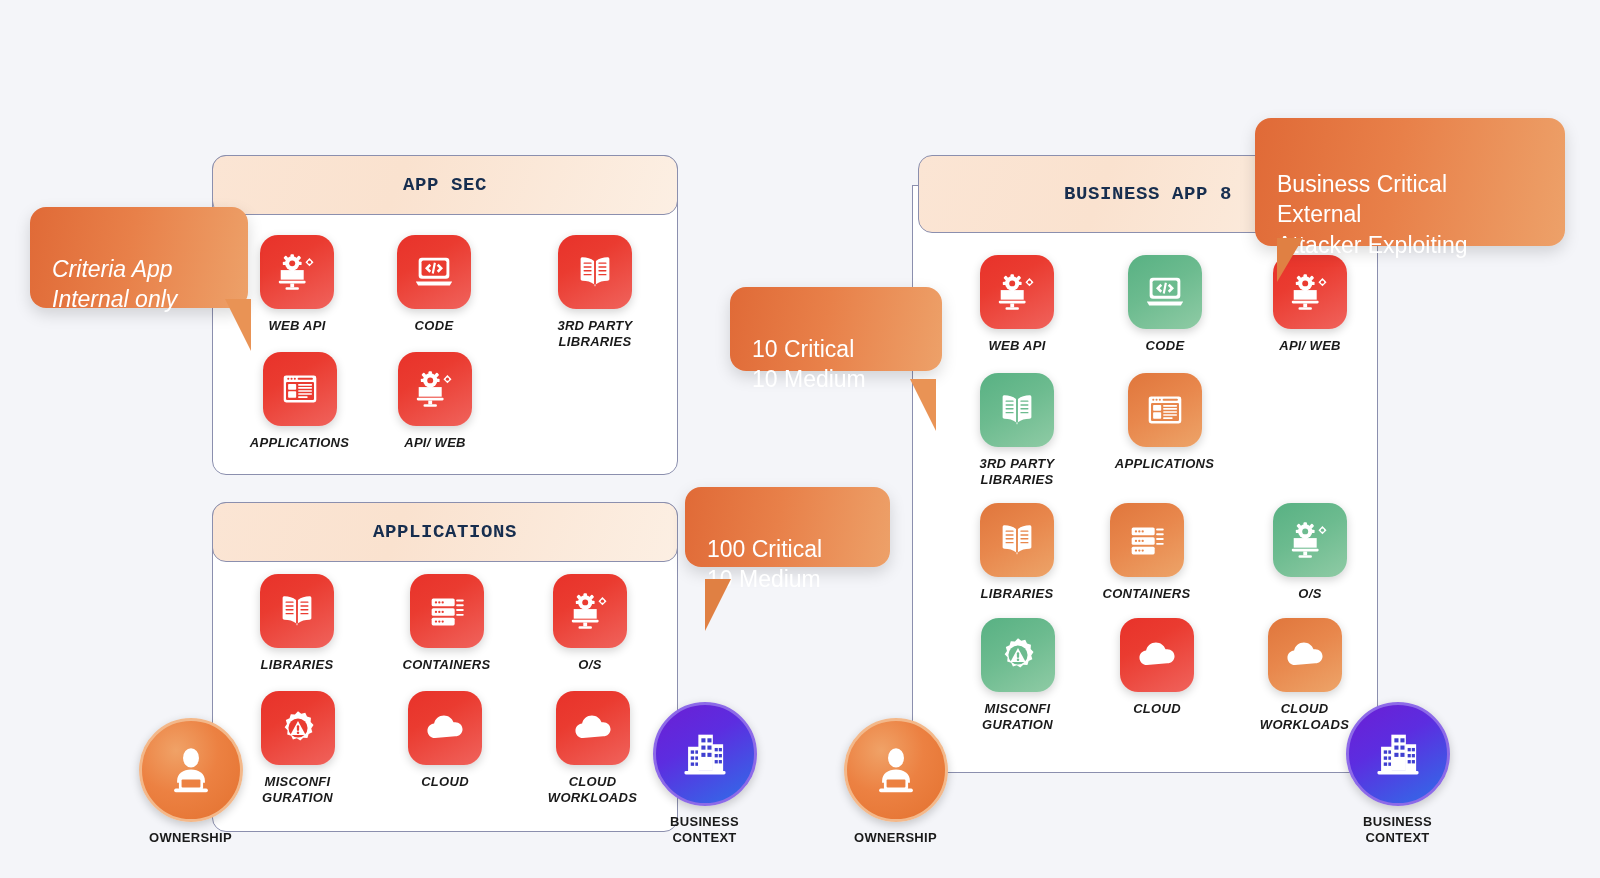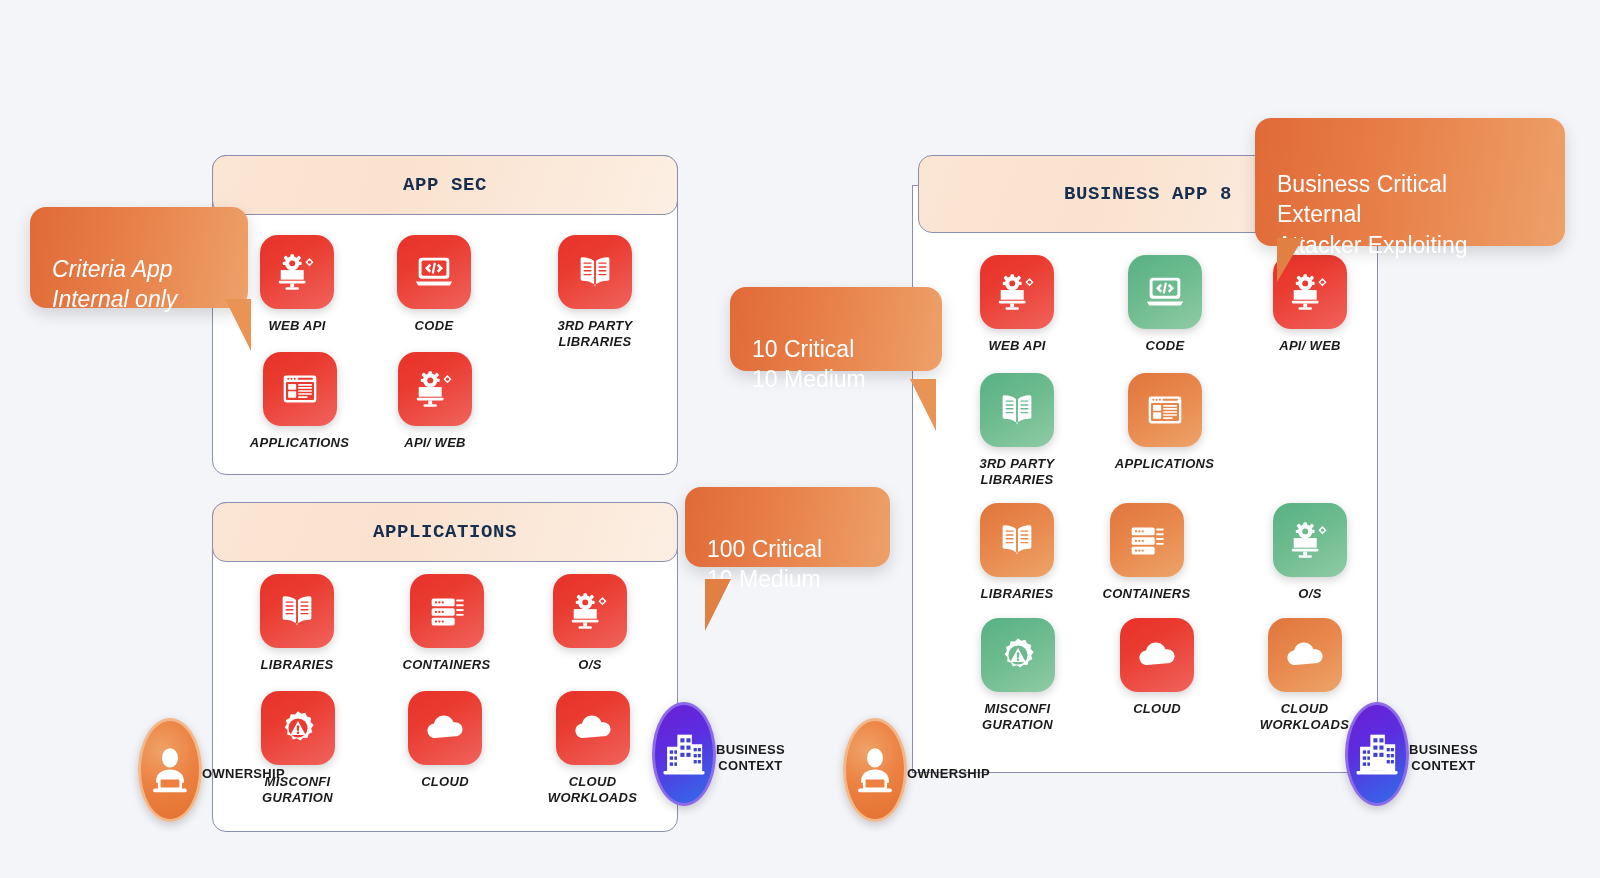--- a/index.html
+++ b/index.html
@@ -79,21 +79,21 @@
     border-right:0 solid transparent;
     border-top:52px solid #e99355;
   }
   .tail-dl{
     border-right:26px solid transparent;
     border-left:0 solid transparent;
     border-top:52px solid #e08043;
   }
 
   
-  .circle-wrap{position:absolute;display:flex;flex-direction:row;align-items:center;z-index:15;}
+  .circle-wrap{position:absolute;display:flex;flex-direction:column;align-items:center;z-index:15;}
   .circle{
     width:98px;height:98px;border-radius:50%;
     display:flex;align-items:center;justify-content:center;
     box-shadow:0 3px 10px rgba(0,0,0,.2);
   }
   .circle svg{width:58px;height:58px;display:block;}
   .circle-own{
     background:radial-gradient(circle at 35% 30%,#f0a267 0%,#ec8142 45%,#e3712f 100%);
     border:3px solid #f3b88a;
   }

